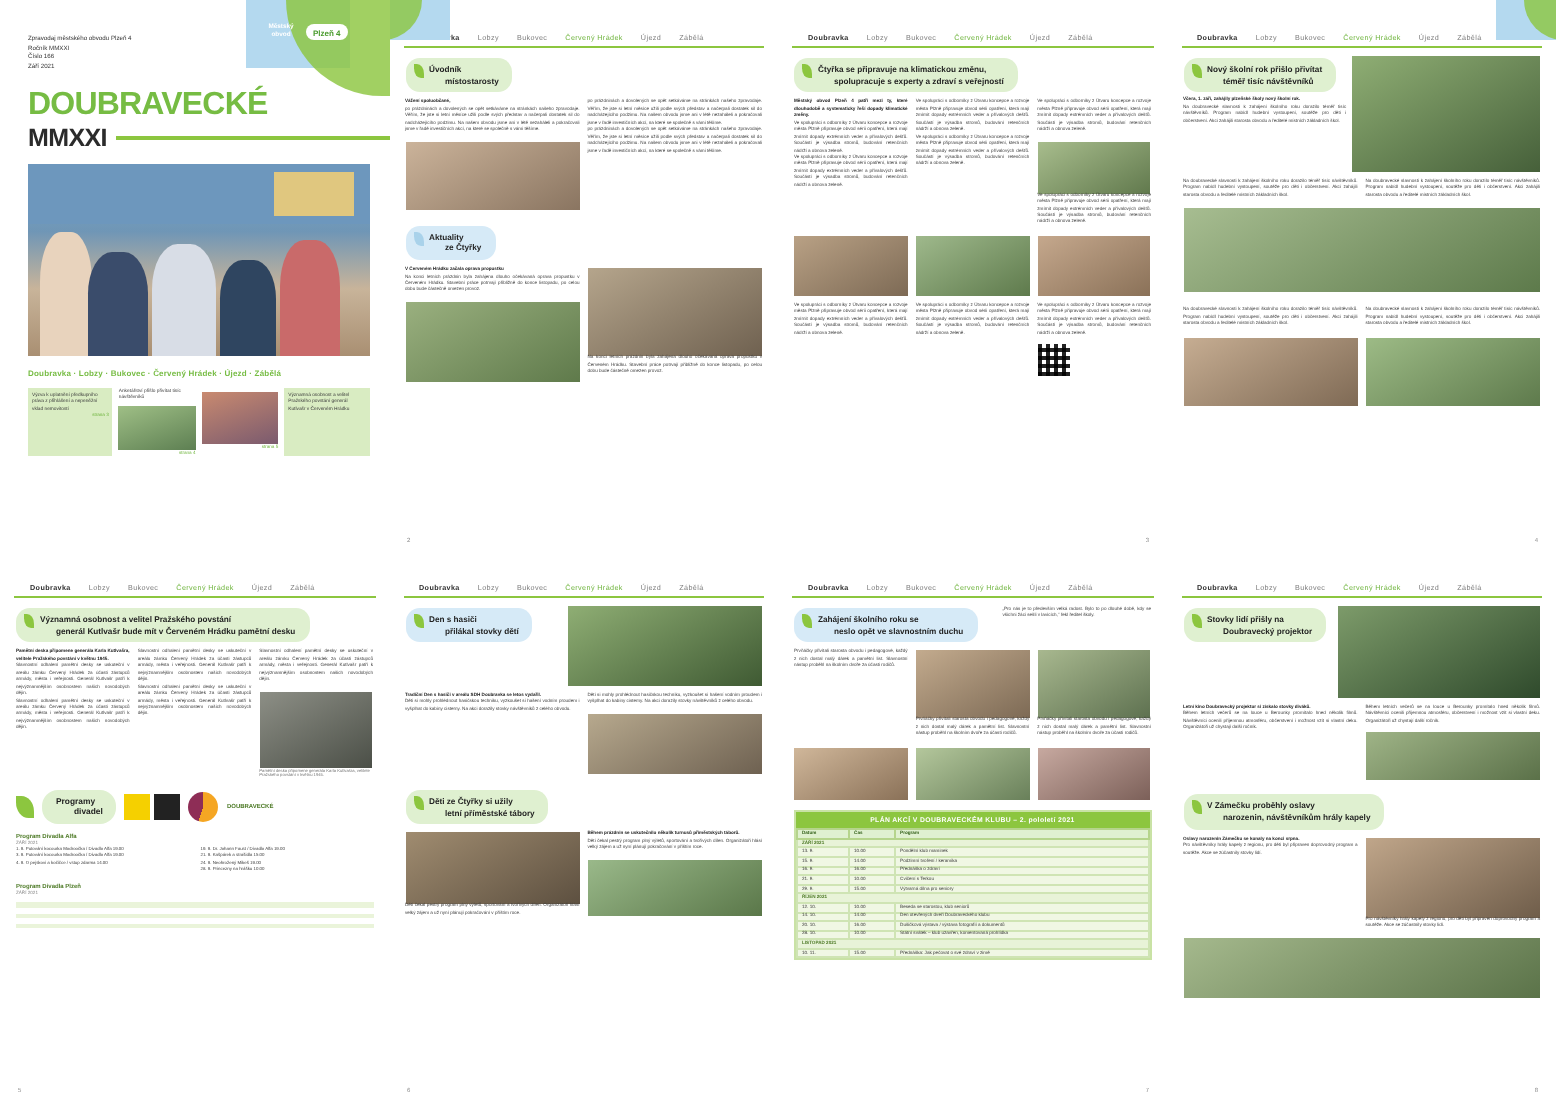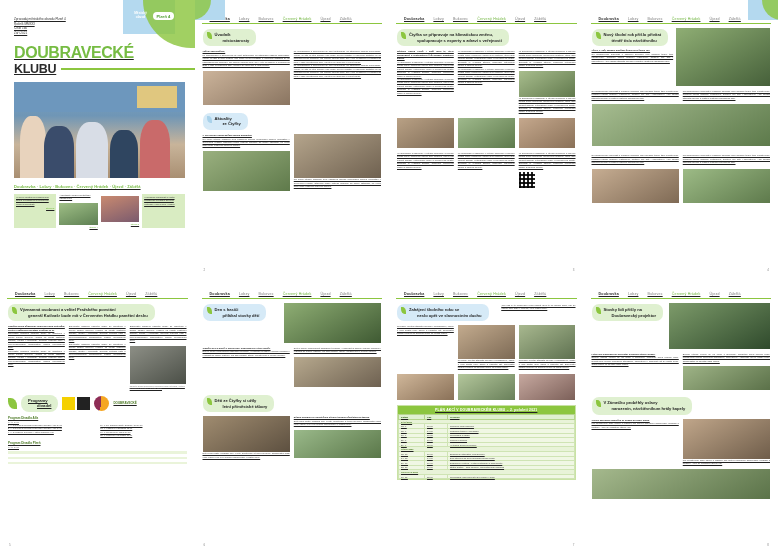--- a/index.html
+++ b/index.html
@@ -8,21 +8,20 @@
     width:778px;height:550px;overflow:hidden;
     background:#ffffff;
     font-family:"Liberation Sans","DejaVu Sans",sans-serif;
     color:#222;
   }
   .spread{
     position:relative;width:778px;height:394px;
     display:grid;
     grid-template-columns:repeat(4,194.5px);
     grid-template-rows:275px 275px;
-    text-decoration:underline;
   }
   .page{
     position:relative;
     background:#fff;
     overflow:hidden;
     box-sizing:border-box;
     padding:0;
   }
   
   .leaf{
@@ -210,21 +209,21 @@
     <div class="masthead-meta">
       <div>Zpravodaj městského obvodu Plzeň 4</div>
       <div>Ročník MMXXI</div>
       <div>Číslo 166</div>
       <div>Září 2021</div>
     </div>
 
     <div class="masthead">
       <div class="t1">DOUBRAVECKÉ</div>
       <div class="t2row">
-        <div class="t2">KLUBU</div>
+        <div class="t2">MMXXI</div>
         <div class="rule"></div>
       </div>
     </div>
 
     <div class="cover-leafmark"><span class="leaf"></span></div>
 
     <div class="cover-photo">
       <div class="kid" style="left:6px;width:26px;height:62px;background:#e8d3bd;"></div>
       <div class="kid" style="left:30px;width:30px;height:52px;background:#3a4c6b;"></div>
       <div class="kid" style="left:62px;width:32px;height:56px;background:#d8dde6;"></div>

